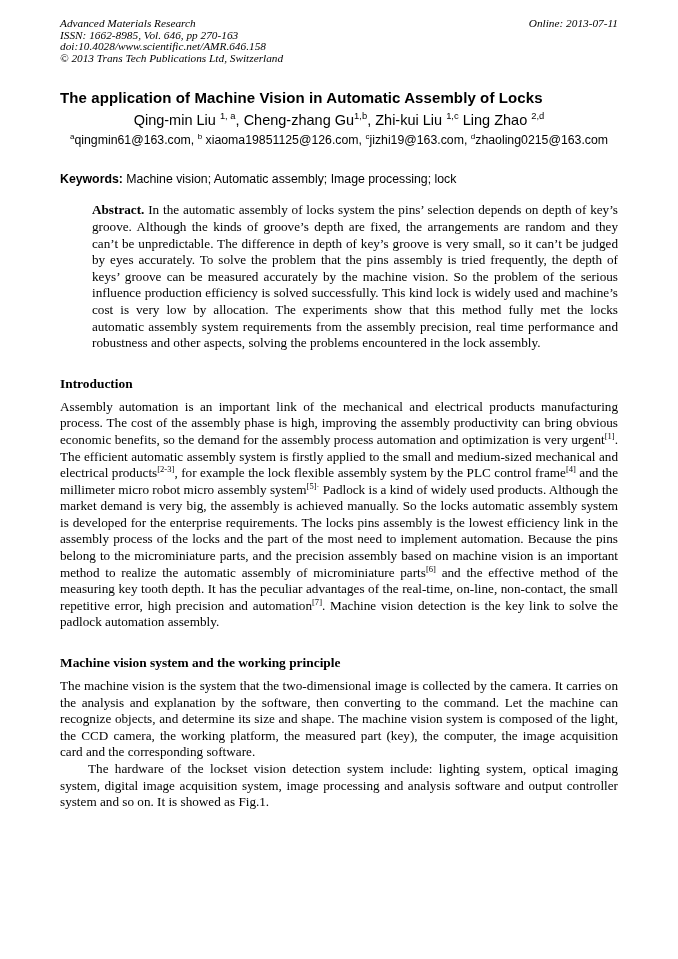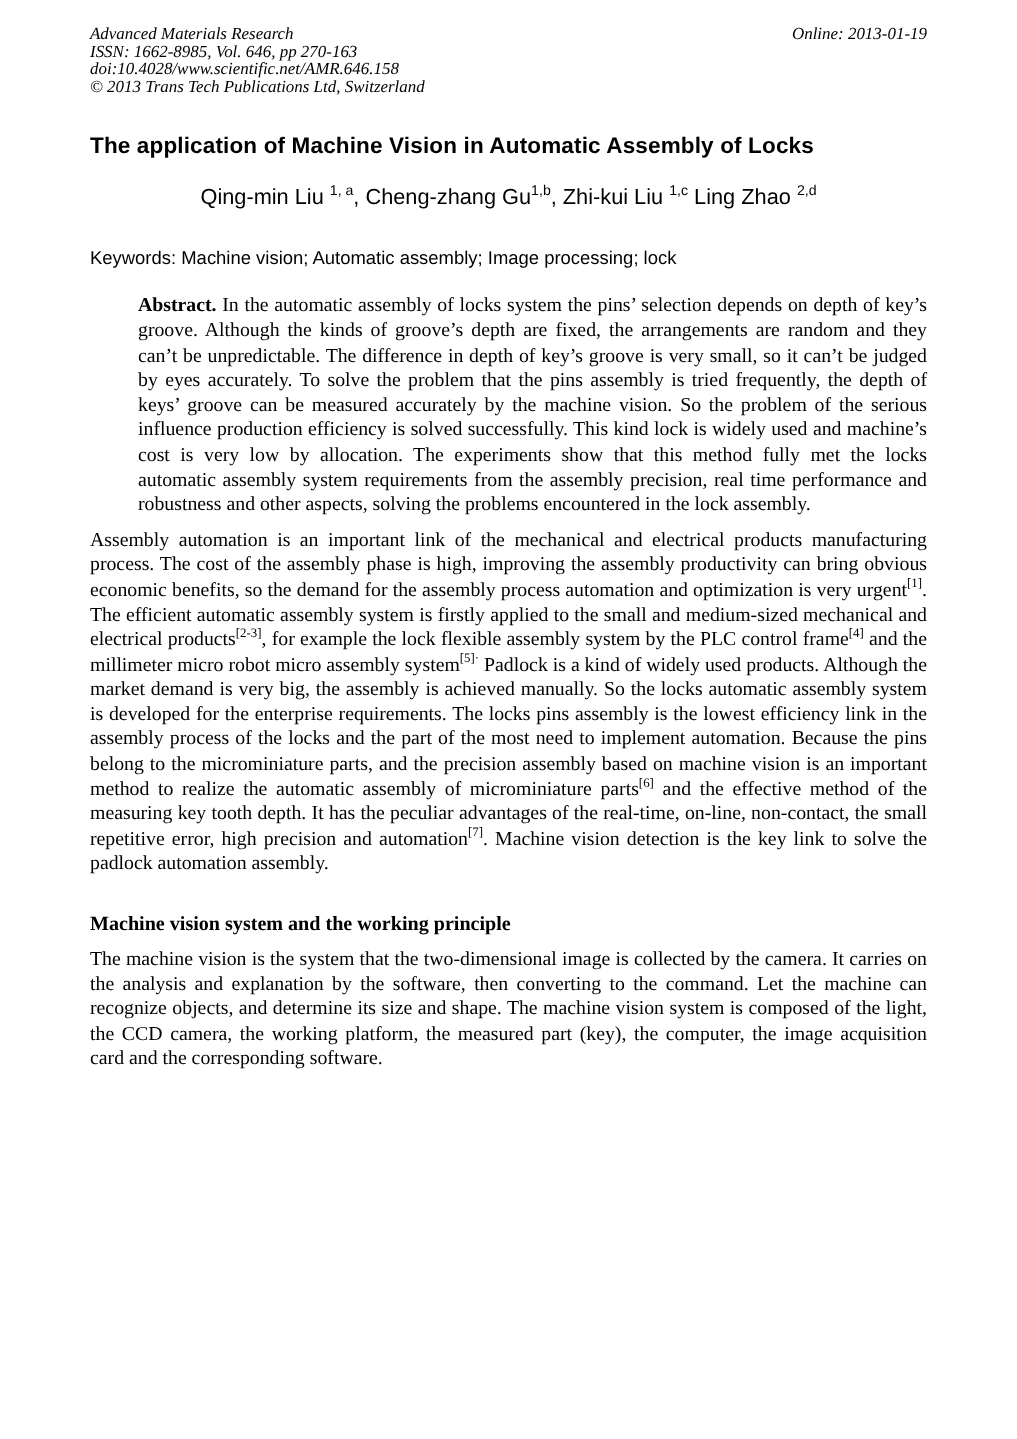--- a/index.html
+++ b/index.html
@@ -31,41 +31,41 @@
     font-weight: bold;
     font-size: 15px;
     text-align: left;
     margin-top: 25px;
     letter-spacing: 0.1px;
   }
   .authors {
     font-family: "Liberation Sans", sans-serif;
     font-size: 14.5px;
     text-align: center;
-    margin-top: 18px;
+    margin-top: 6px;
   }
   .affil {
     font-family: "Liberation Sans", sans-serif;
     font-size: 12.3px;
     text-align: center;
     margin-top: 7px;
   }
   .affil2 { margin-top: 4px; }
   .emails {
     font-family: "Liberation Sans", sans-serif;
     font-size: 12.3px;
     text-align: center;
     margin-top: 5px;
   }
   .keywords {
     font-family: "Liberation Sans", sans-serif;
     font-size: 12.3px;
     margin-top: 25px;
   }
-  .keywords b { font-weight: normal; }
+  .keywords b { font-weight: bold; }
   
   .bodytext {
     font-size: 13.2px;
     line-height: 16.6px;
     text-align: justify;
     margin: 0;
   }
   .abstract { margin-top: 16px; margin-left: 32px; }
   .abstract b { font-weight: bold; }
   .sec-heading {
@@ -86,31 +86,34 @@
 
 <div class="page">
 
   <div class="hdr">
     <div class="hdr-left">
       <div>Advanced Materials Research</div>
       <div>ISSN: 1662-8985, Vol. 646, pp 270-163</div>
       <div>doi:10.4028/www.scientific.net/AMR.646.158</div>
       <div>© 2013 Trans Tech Publications Ltd, Switzerland</div>
     </div>
-    <div class="hdr-right">Online: 2013-01-19</div>
+    <div class="hdr-right">Online: 2013-07-11</div>
   </div>
 
   <div class="title">The application of Machine Vision in Automatic Assembly of Locks</div>
 
   <div class="authors">Qing-min Liu <sup>1, a</sup>, Cheng-zhang Gu<sup>1,b</sup>, Zhi-kui Liu <sup>1,c</sup> Ling Zhao <sup>2,d</sup></div>
 
 
+  <div class="emails"><sup>a</sup>qingmin61@163.com, <sup>b</sup> xiaoma19851125@126.com, <sup>c</sup>jizhi19@163.com, <sup>d</sup>zhaoling0215@163.com</div>
 
   <div class="keywords"><b>Keywords:</b><span> Machine vision; Automatic assembly; Image processing; lock</span></div>
 
   <p class="bodytext abstract"><b>Abstract.</b><span> In the automatic assembly of locks system the pins’ selection depends on depth of key’s groove. Although the kinds of groove’s depth are fixed, the arrangements are random and they can’t be unpredictable. The difference in depth of key’s groove is very small, so it can’t be judged by eyes accurately. To solve the problem that the pins assembly is tried frequently, the depth of keys’ groove can be measured accurately by the machine vision. So the problem of the serious influence production efficiency is solved successfully. This kind lock is widely used and machine’s cost is very low by allocation. The experiments show that this method fully met the locks automatic assembly system requirements from the assembly precision, real time performance and robustness and other aspects, solving the problems encountered in the lock assembly.</span></p>
 
+  <p class="sec-heading">Introduction</p>
   <p class="bodytext para-first">Assembly automation is an important link of the mechanical and electrical products manufacturing process. The cost of the assembly phase is high, improving the assembly productivity can bring obvious economic benefits, so the demand for the assembly process automation and optimization is very urgent<sup>[1]</sup>. The efficient automatic assembly system is firstly applied to the small and medium-sized mechanical and electrical products<sup>[2-3]</sup>, for example the lock flexible assembly system by the PLC control frame<sup>[4]</sup> and the millimeter micro robot micro assembly system<sup>[5]·</sup> Padlock is a kind of widely used products. Although the market demand is very big, the assembly is achieved manually. So the locks automatic assembly system is developed for the enterprise requirements. The locks pins assembly is the lowest efficiency link in the assembly process of the locks and the part of the most need to implement automation. Because the pins belong to the microminiature parts, and the precision assembly based on machine vision is an important method to realize the automatic assembly of microminiature parts<sup>[6]</sup> and the effective method of the measuring key tooth depth. It has the peculiar advantages of the real-time, on-line, non-contact, the small repetitive error, high precision and automation<sup>[7]</sup>. Machine vision detection is the key link to solve the padlock automation assembly.</p>
 
   <p class="sec-heading h2">Machine vision system and the working principle</p>
   <p class="bodytext para-first">The machine vision is the system that the two-dimensional image is collected by the camera. It carries on the analysis and explanation by the software, then converting to the command. Let the machine can recognize objects, and determine its size and shape. The machine vision system is composed of the light, the CCD camera, the working platform, the measured part (key), the computer, the image acquisition card and the corresponding software.</p>
+  <p class="bodytext indent">The hardware of the lockset vision detection system include: lighting system, optical imaging system, digital image acquisition system, image processing and analysis software and output controller system and so on. It is showed as Fig.1.</p>
 
 </div>
 
 </body></html>

